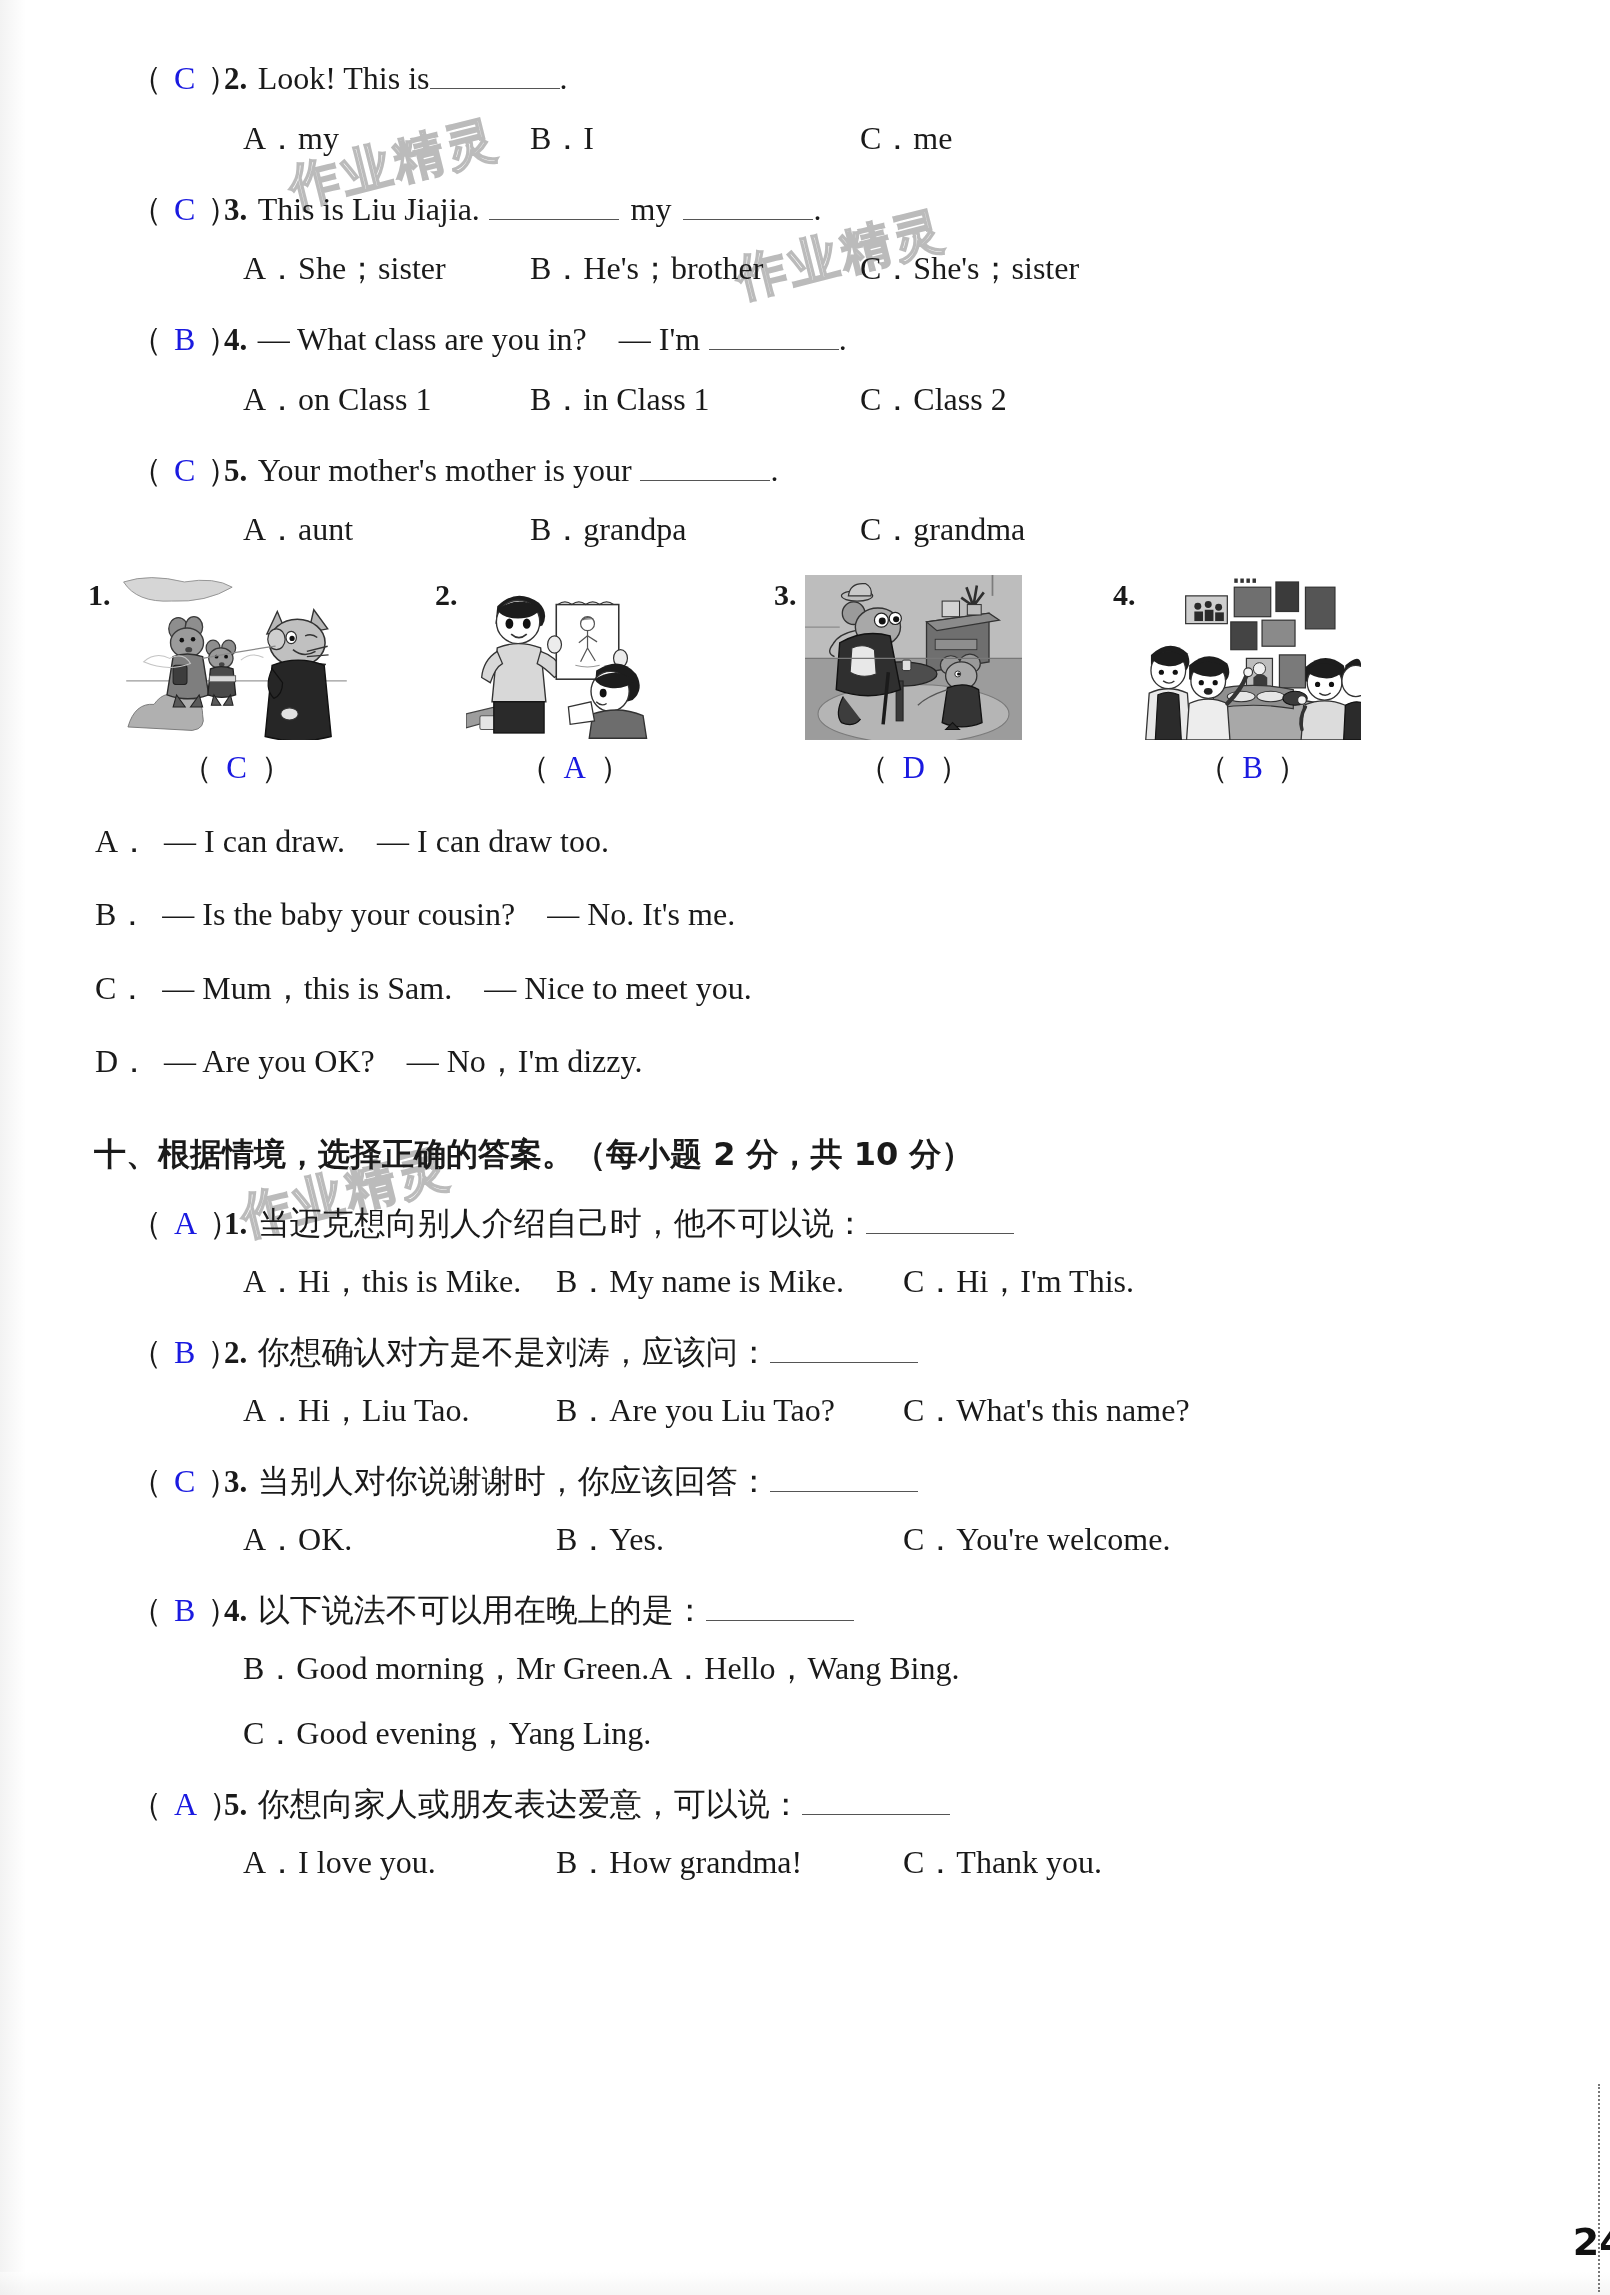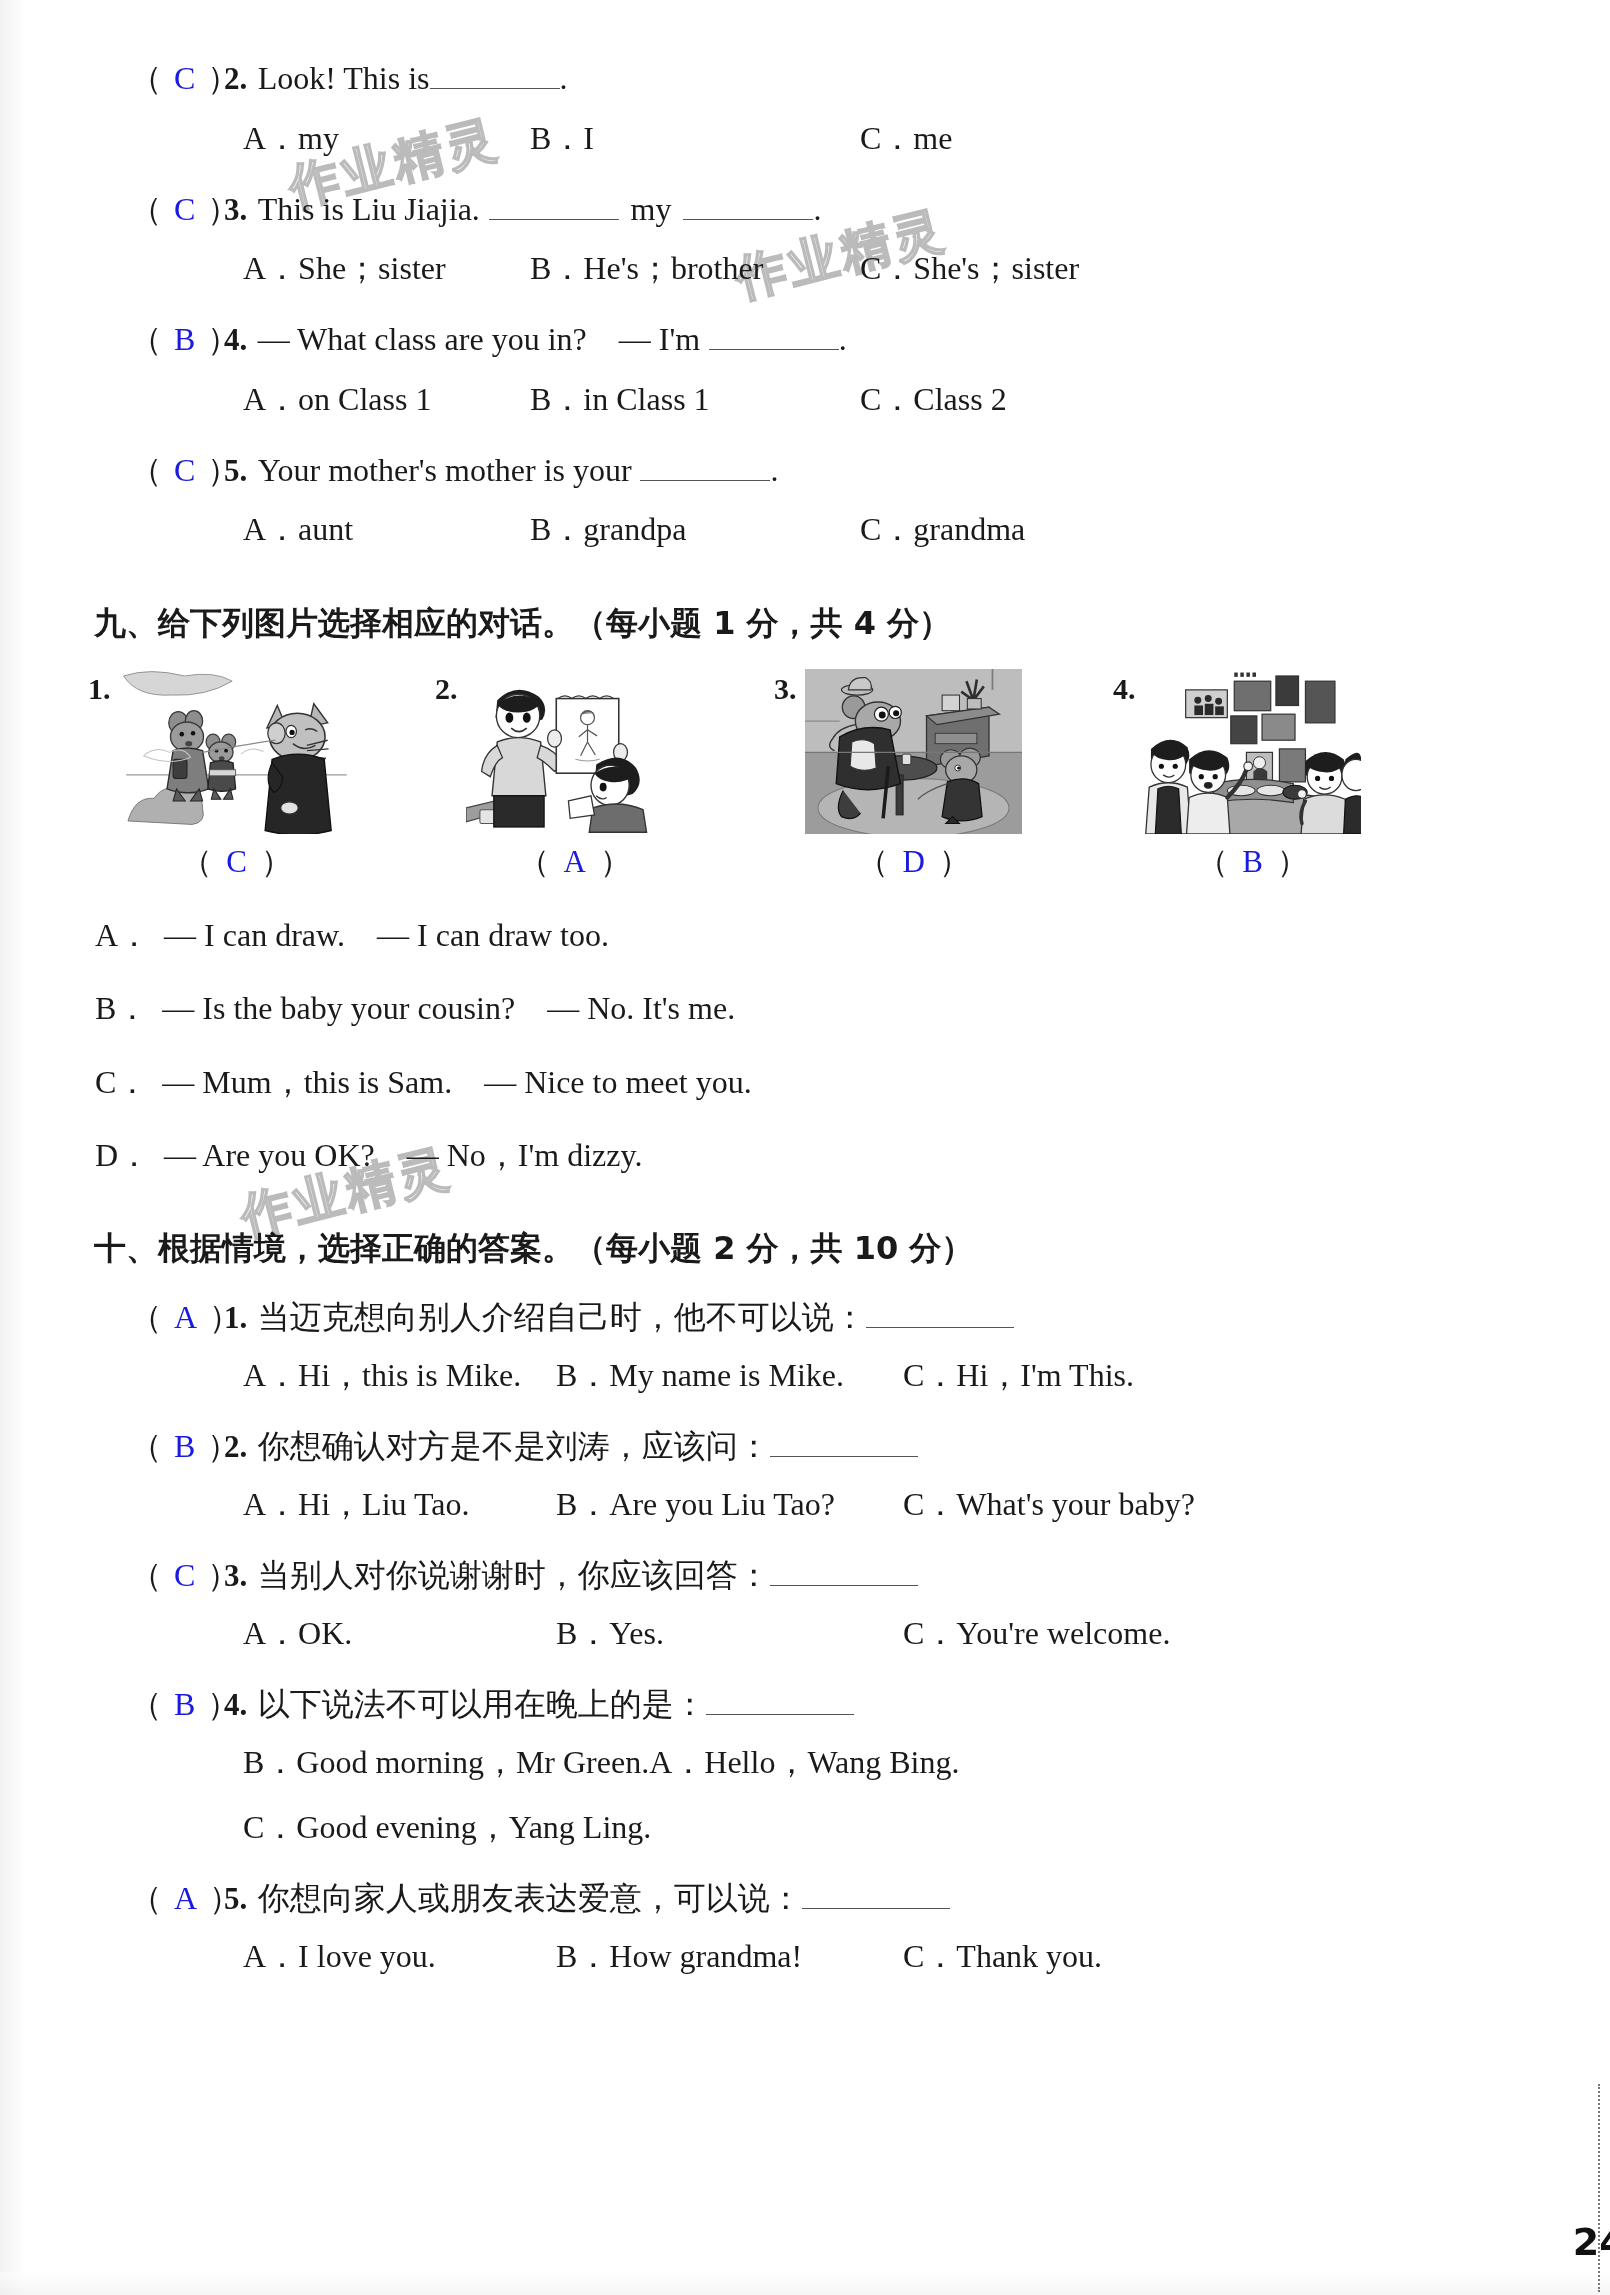--- a/index.html
+++ b/index.html
@@ -231,23 +231,20 @@
       <span class="qtext">Your mother's mother is your</span>
       <span class="blank b-md" style="margin-left:8.7px"></span>
       <span class="qtext">.</span>
     </div>
     <div class="opts" style="margin-top:22.6px">
       <span class="opt" style="width:287px">A．aunt</span>
       <span class="opt" style="width:330px">B．grandpa</span>
       <span class="opt">C．grandma</span>
     </div>
 
-    <div class="section-head" style="margin-top:50px; margin-left:-36px">
-      <span class="cn">九、给下列图片选择相应的对话。</span><span class="cn">（每小题 1 分，共 4 分）</span>
-    </div>
 
     <div class="pic-row" style="margin-top:22.6px; margin-left:-42px">
 
       <div class="pic-cell" style="width:347px">
         <span class="pic-index">1.</span>
         <div class="pic-stack">
           <div class="pic-box" style="width:235px;height:165px">
             <svg width="235" height="165" viewBox="0 0 270 190">
               <rect x="0" y="0" width="270" height="190" fill="#ffffff"></rect>
 
@@ -549,21 +546,21 @@
 
     <div class="q-row" style="margin-top:26px">
       <span class="paren">（<span class="ans">B</span>）</span>
       <span class="qnum">2.</span>
       <span class="qtext cn">你想确认对方是不是刘涛，应该问：</span>
       <span class="blank b-lg"></span>
     </div>
     <div class="opts" style="margin-top:21px">
       <span class="opt" style="width:313px">A．Hi，Liu Tao.</span>
       <span class="opt" style="width:347px">B．Are you Liu Tao?</span>
-      <span class="opt">C．What's your baby?</span>
+      <span class="opt">C．What's this name?</span>
     </div>
 
     <div class="q-row" style="margin-top:26px">
       <span class="paren">（<span class="ans">C</span>）</span>
       <span class="qnum">3.</span>
       <span class="qtext cn">当别人对你说谢谢时，你应该回答：</span>
       <span class="blank b-lg"></span>
     </div>
     <div class="opts" style="margin-top:21px">
       <span class="opt" style="width:313px">A．OK.</span>

